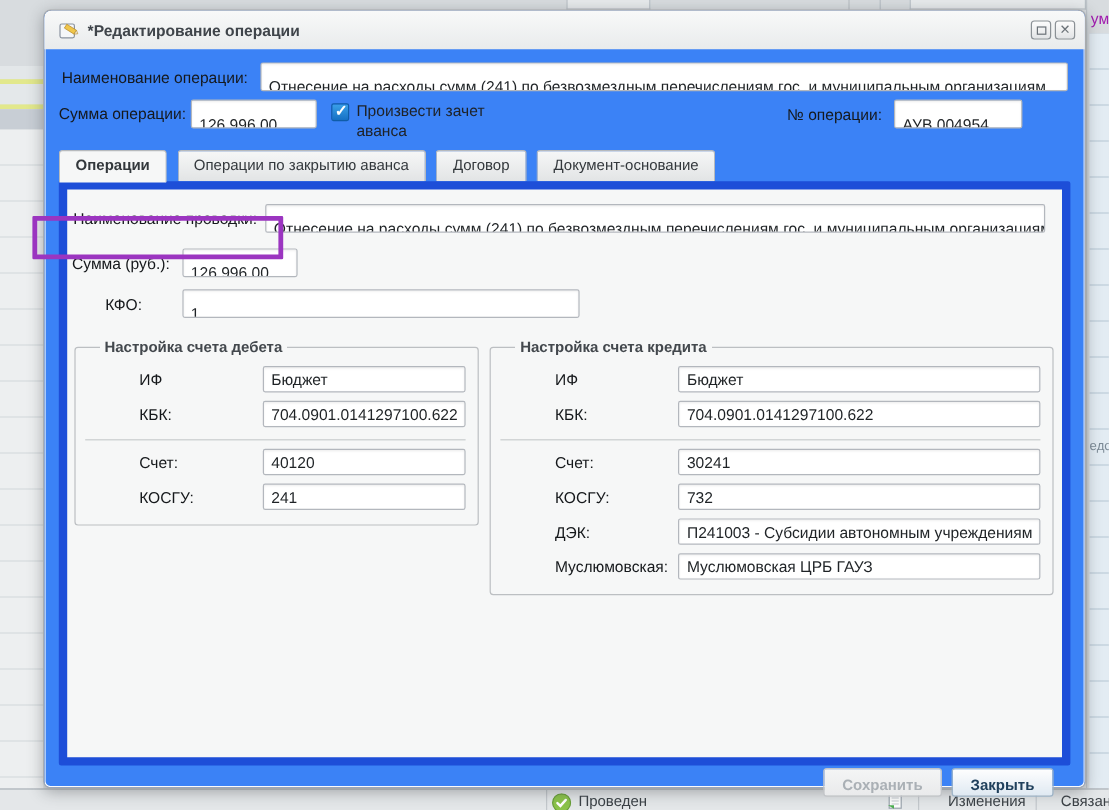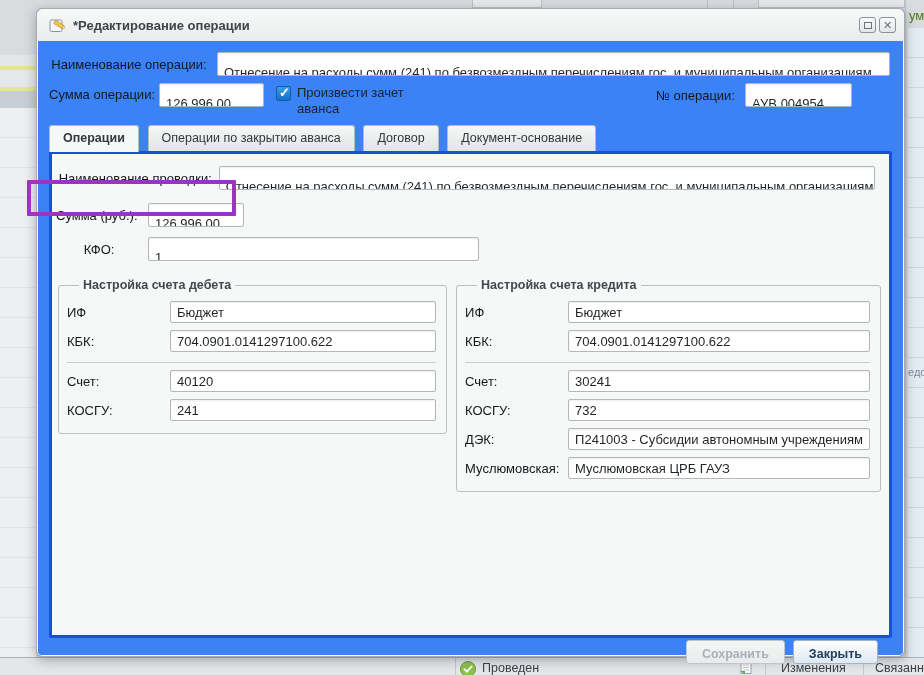--- a/index.html
+++ b/index.html
@@ -17,34 +17,34 @@
   .seg-yel1   { top:66px; height:4px; background:#e2e88c; }
   .seg-row2   { top:70px; height:17px; background:#e4e8ea; }
   .seg-yel2   { top:87px; height:4px; background:#e2e88c; }
   .seg-band   { top:91px; height:17px; background:#c8ced5; }
   .seg-rows   { top:108px; height:549px; background:#edeff0;
                 background-image:repeating-linear-gradient(to bottom,#edeff0 0 29px,#dfe3e5 29px 30px); }
   .bg-right { position:absolute; left:905px; top:0; width:19px; height:657px; background:#d8dcdf; border-left:1px solid #bfc5ca; }
   .bg-right .tbl { position:absolute; left:2px; top:28px; width:17px; height:629px;
                    background:#e3ecf3;
                    background-image:repeating-linear-gradient(to bottom,#e3ecf3 0 29px,#ccd9e3 29px 30px); }
-  .bg-right .txt-top { position:absolute; left:3px; top:8px; color:#4d7c0f; font-size:13px; white-space:nowrap; }
+  .bg-right .txt-top { position:absolute; left:3px; top:8px; color:#a21caf; font-size:13px; white-space:nowrap; }
   .bg-right .txt-mid { position:absolute; left:2px; top:366px; color:#7d8b97; font-size:11px; white-space:nowrap; }
   .bg-top-box { position:absolute; top:0; height:8px; border:1px solid #b9c0c6; border-top:none; background:#e7eaec; }
   .bg-top-box.b1 { left:472px; width:70px; }
   .bg-top-box.b2 { left:758px; width:147px; }
   .bg-top-tick { position:absolute; top:0; width:1px; height:8px; background:#b9c0c6; }
   
   .statusbar { position:absolute; left:0; top:657px; width:924px; height:18px;
                background:#e4e7e9; border-top:1px solid #abb2b8; }
   .statusbar .vsep { position:absolute; top:0; width:1px; height:18px; background:#c3c8cc; }
   .status-ok { position:absolute; left:460px; top:3px; width:16px; height:16px; }
   .status-text { position:absolute; left:482px; top:3px; color:#3c4247; font-size:12.5px; }
   .doc-ic { position:absolute; left:739px; top:2px; }
-  .sb-link { position:absolute; top:3px; color:#3c4247; font-size:12.5px; white-space:nowrap; }
+  .sb-link { position:absolute; top:3px; color:#3c4247; font-size:12.5px; white-space:nowrap;margin-left:9px; }
   .sb-link.changes { left:781px; }
   .sb-link.related { left:875px; }
   
   .dialog { position:absolute; left:36px; top:8px; width:869px; height:649px;
             background:#3b82f6; border:1px solid #a9abad; border-radius:6px;
             box-shadow:0 3px 12px rgba(50,55,60,.38), inset 0 0 0 1px #fafbfb; }
   .titlebar { height:32px; display:flex; align-items:center; padding:0 8px 0 12px;
               background:linear-gradient(#f8f9f9,#e9ebec); border-radius:6px 6px 0 0; }
   .titlebar .ticon { width:18px; height:16px; margin-right:6px; flex:0 0 auto; }
   .title { font-weight:bold; font-size:13px; color:#3f444a; flex:1 1 auto;
@@ -71,41 +71,41 @@
   .cb::after { content:"✓"; position:absolute; left:2px; top:-2px; color:#fff; font-size:13px; font-weight:bold; }
   .opnum { margin-left:auto; display:flex; align-items:center; }
   .opnum .flabel { padding-right:10px; padding-top:0; width:auto; }
   .inp-num { width:107px; margin-right:40px; }
   
   .tabs { position:relative; z-index:2; margin:8px 0 -1px 0; padding-left:0; }
   .tab { display:inline-block; padding:5px 13px 6px; border:1px solid #b7babd; border-bottom:none;
          border-radius:3px 3px 0 0; background:linear-gradient(#f6f7f7,#e2e4e5);
          margin-right:5px; font-size:12.5px; color:#33383c; cursor:pointer; }
   .tab.active { background:#f6f7f7; font-weight:bold; padding-bottom:7px; }
-  .panel { position:relative; border:3px solid #1d4ed8; background:#f6f7f7; height:487px;
+  .panel { position:relative; border:7px solid #1d4ed8; background:#f6f7f7; height:487px;
            padding:12px 8px 0 4px; border-radius:0 2px 2px 2px; }
   .prow { display:flex; align-items:center; }
   .prow-posting .flabel { width:166px; text-align:right; padding-right:7px; }
   .prow-posting .inp { flex:1 1 auto; margin-right:6px; }
   .prow-sum { margin-top:13px; }
   .prow-sum .flabel { width:92px; padding-right:6px; padding-left:0; }
   .inp-rub { width:96px; }
   .prow-kfo { margin-top:10px; }
   .prow-kfo .flabel { width:92px; text-align:center; padding-right:6px; }
   .inp-kfo { width:331px; }
   
   .annot { position:absolute; left:27px; top:180px; width:209px; height:36px;
            border:4px solid #9b35c0; z-index:50; pointer-events:none; border-radius:1px; }
   
   .groups { display:flex; align-items:flex-start; margin-top:17px; padding-left:2px; }
   fieldset { border:1px solid #bcbfc2; border-radius:3px; padding:2px 10px 12px 8px; background:transparent; }
   fieldset legend { font-weight:bold; font-size:12.5px; color:#43484d; padding:0 4px; margin-left:12px; }
   .fs-debit { width:421px; margin-right:9px; }
   .fs-credit { width:425px; }
-  .fsrow { display:flex; align-items:center; margin-top:7px; }
+  .fsrow { display:flex; align-items:center; margin-top:7px;margin-left:45px; }
   .fsrow .flabel { width:103px; padding-right:4px; }
   .fsrow .inp { flex:1 1 auto; height:22px; padding-top:3px; }
   .fs-sep { border-top:1px solid #c9ccce; margin:10px 0 3px 0; }
   
   .footer { display:flex; justify-content:flex-end; align-items:center; height:34px; padding:0 14px 6px 0; gap:8px; }
   .btn { height:24px; padding:3px 15px 0; font-family:"Liberation Sans",sans-serif; font-size:12.5px; font-weight:bold;
          color:#20405c; background:linear-gradient(#fefefe,#dfe9f2); border:1px solid #9db4c8;
          border-radius:3px; cursor:pointer; text-align:center; }
   .btn.disabled { color:#aab0b5; background:linear-gradient(#f4f5f5,#e9eaeb);
                   border-color:#c2c5c8; cursor:default; }

